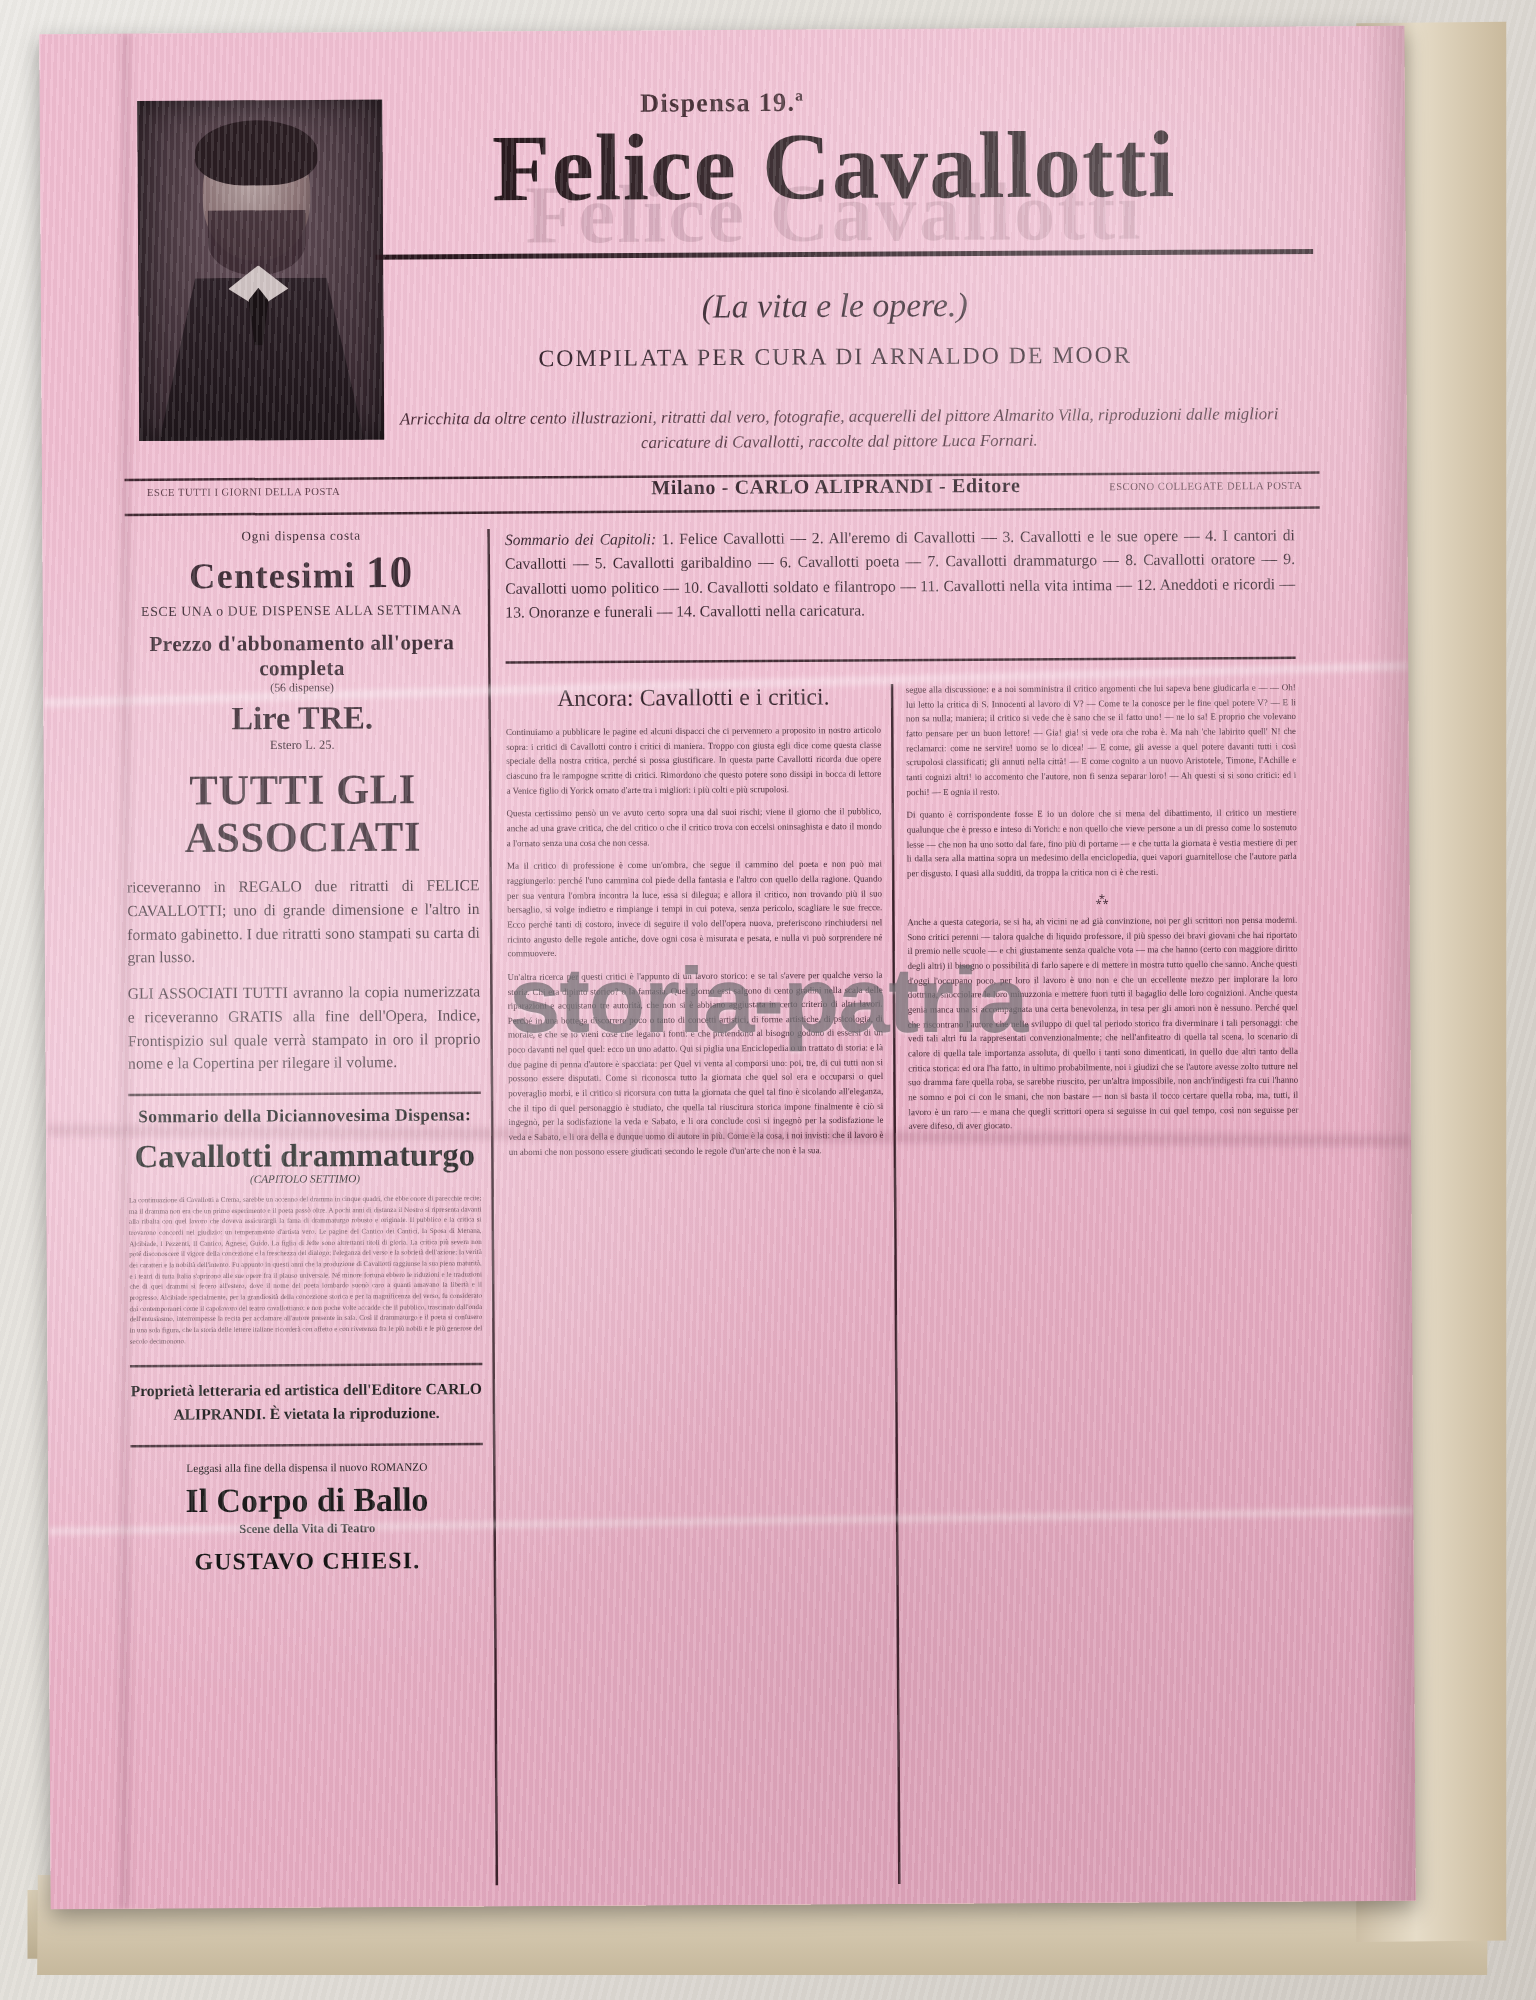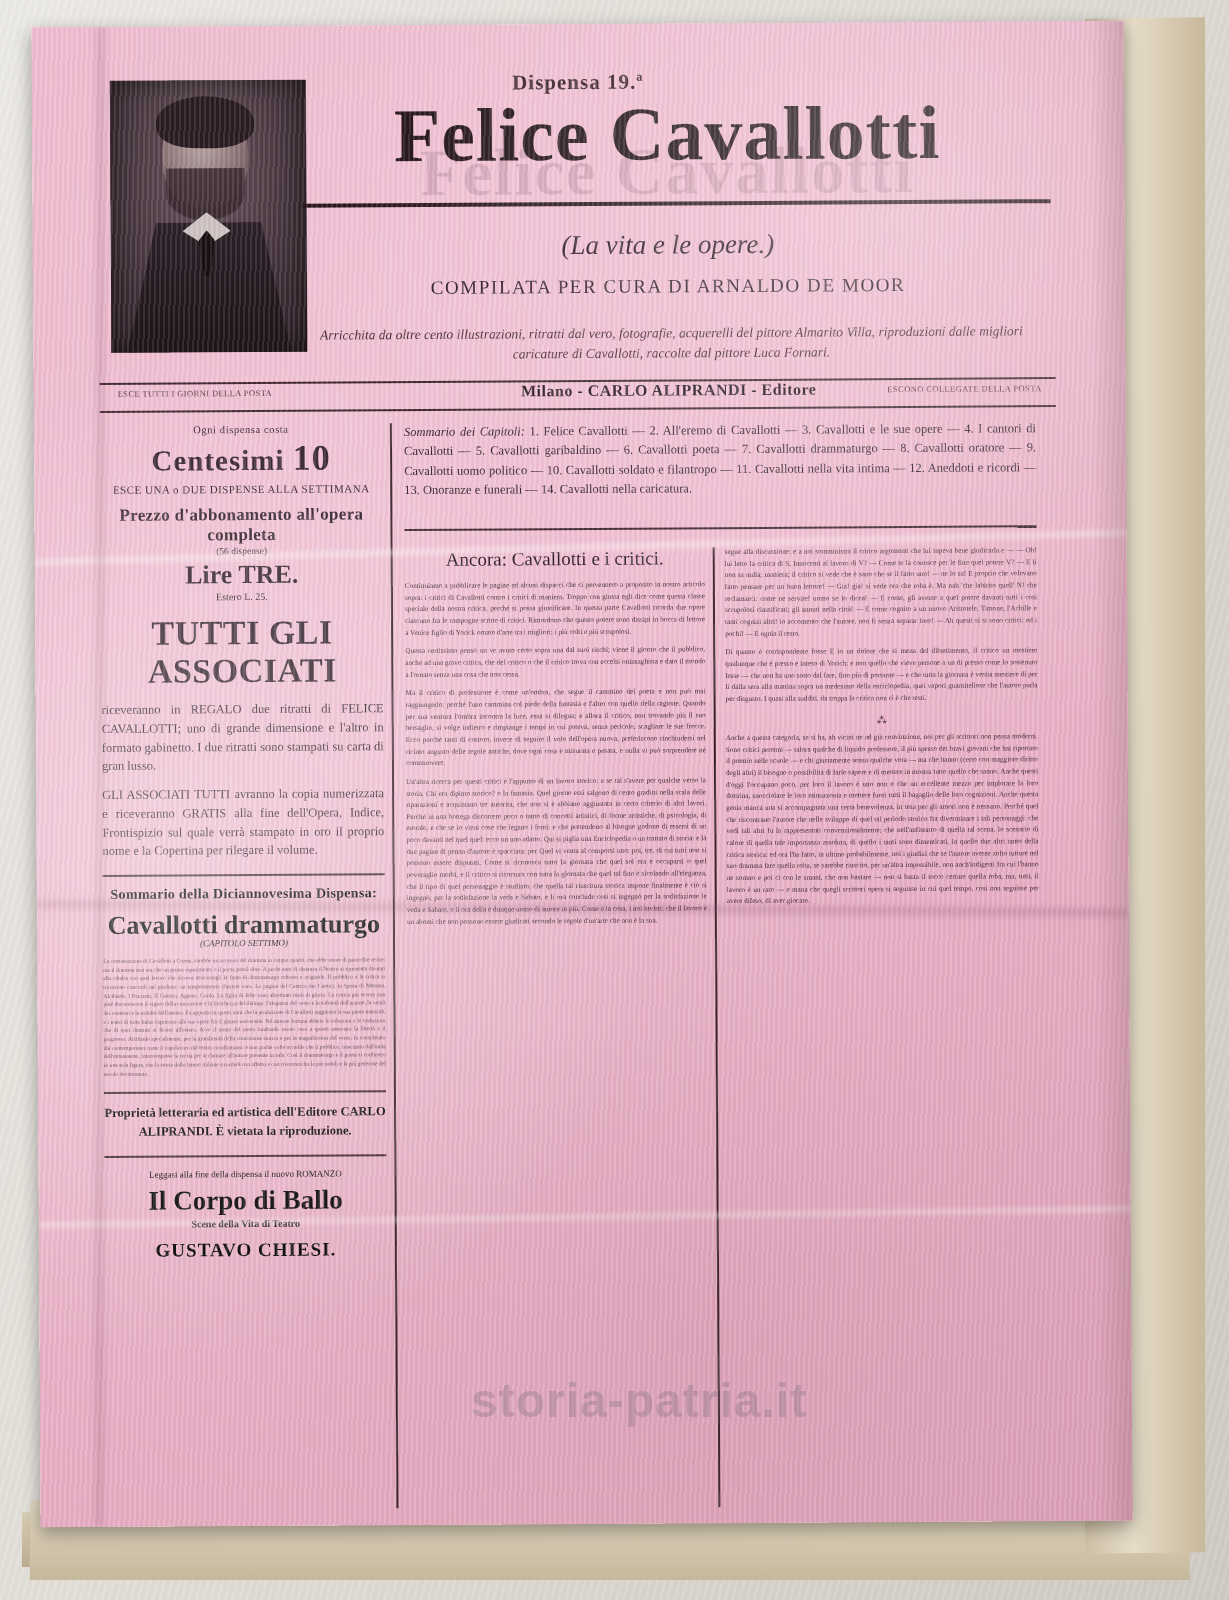--- a/index.html
+++ b/index.html
@@ -242,14 +242,14 @@
     </div>
 
     <div class="crease" style="left:0;top:520px;width:1092px;height:7px;transform:rotate(-1.2deg);"></div>
     <div class="creaseDark" style="left:0;top:880px;width:1092px;height:9px;transform:rotate(.8deg);"></div>
     <div class="crease" style="left:0;top:1190px;width:1092px;height:6px;transform:rotate(-.5deg);"></div>
     <div class="creaseDark" style="left:60px;top:0;width:8px;height:1500px;transform:rotate(.4deg);"></div>
     <div class="grain"></div>
     <div class="tearRight"></div>
   </div>
 
-  <div class="watermark2">storia-patria.it</div>
+  <div class="watermark">storia-patria</div>
 </div>
 
 </body></html>

